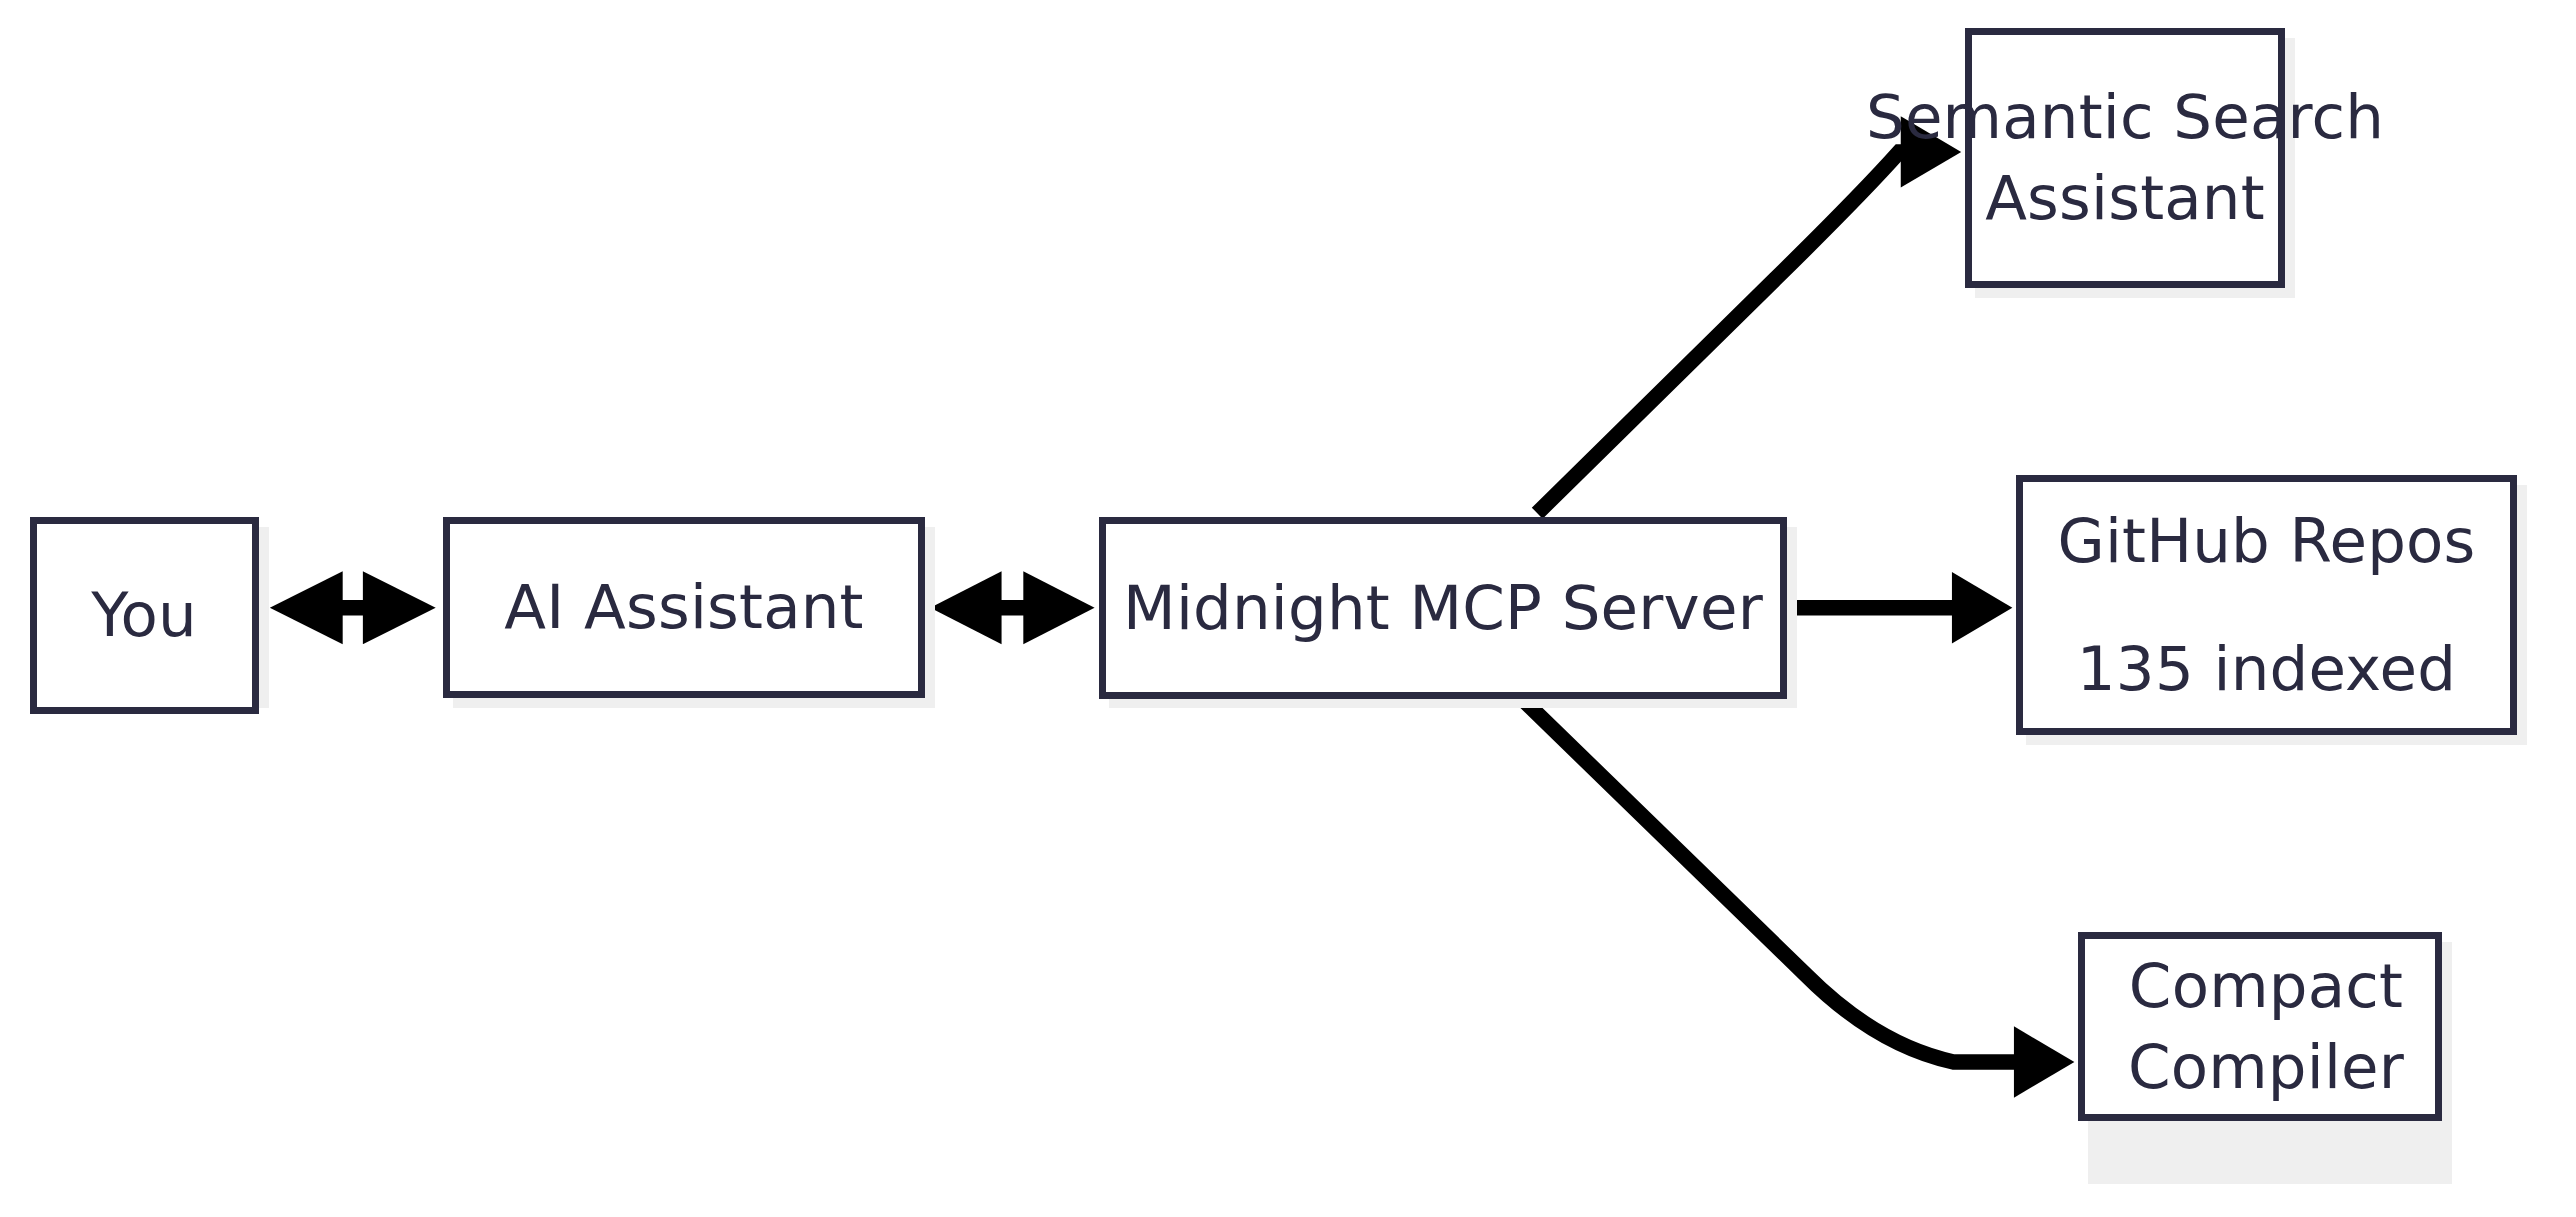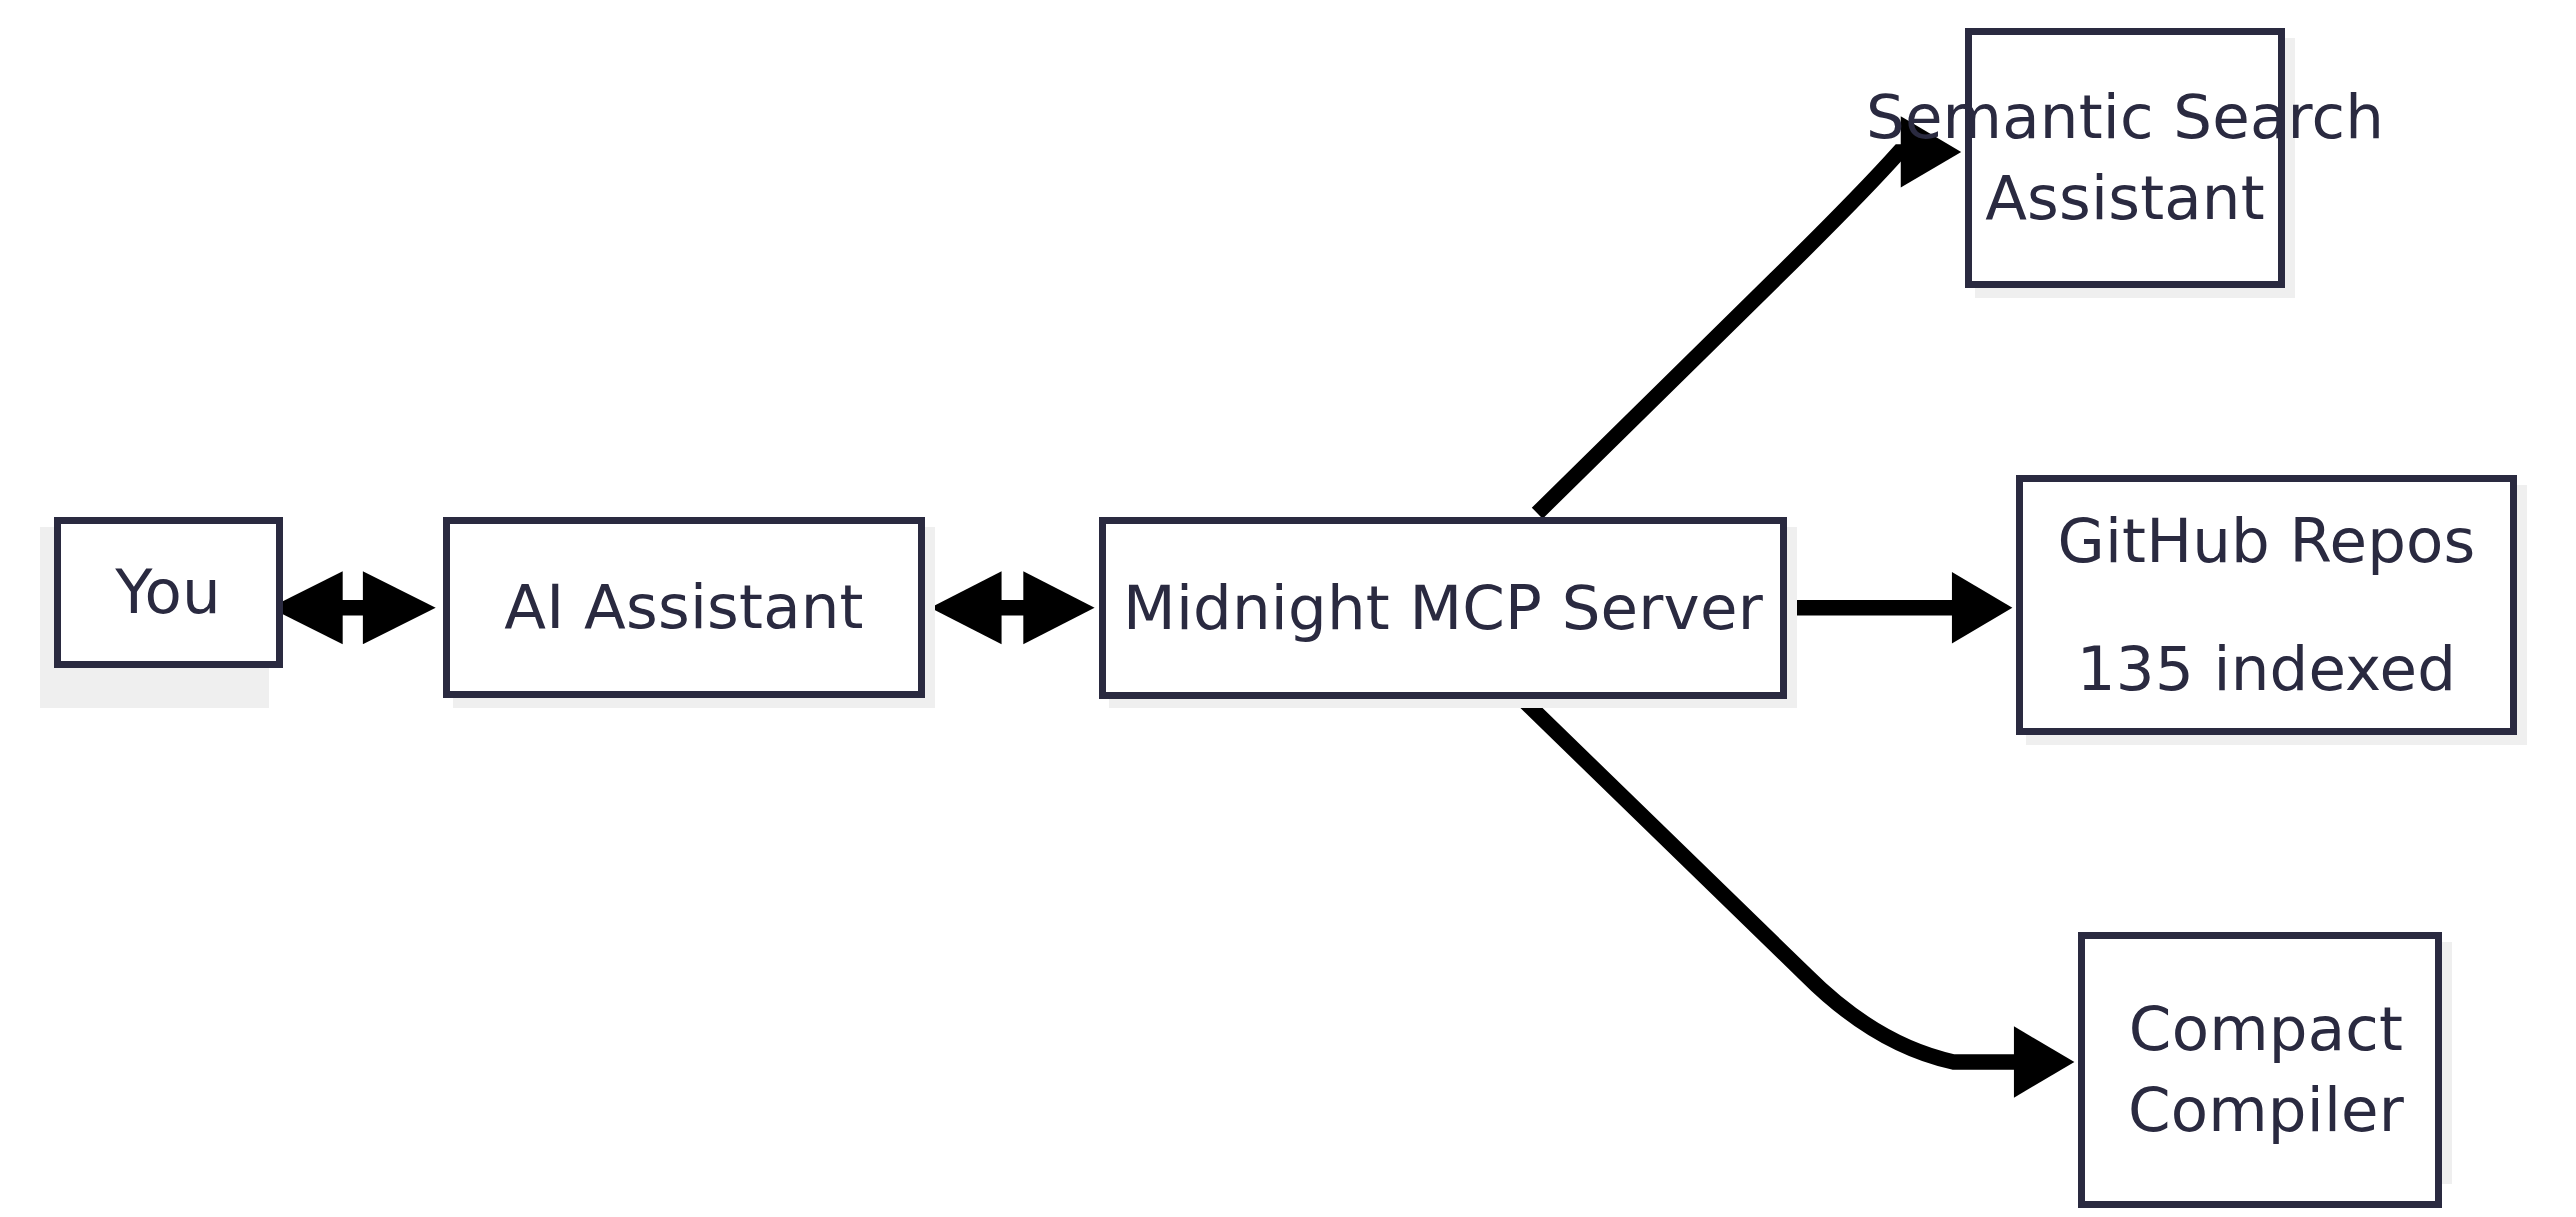--- a/index.html
+++ b/index.html
@@ -45,36 +45,36 @@
   .node-line {
     color: #2a2a40;
     font-family: "DejaVu Sans", sans-serif;
     font-size: 61px;
     line-height: 1.32;
     letter-spacing: 0.2px;
     white-space: nowrap;
     text-align: center;
   }
   
-  #node-you            { left: 29.5px;   top: 517px;  width: 229px; height: 151px; margin-left: 24px; }
+  #node-you            { left: 29.5px;   top: 517px;  width: 229px; height: 197px; }
   #shadow-you          { left: 40px;   top: 527px;  width: 229px; height: 181px; }
 
   #node-ai-assistant   { left: 443px;  top: 517px;  width: 482px; height: 181px; }
   #shadow-ai-assistant { left: 453px;  top: 527px;  width: 482px; height: 181px; }
 
   #node-mcp-server     { left: 1099px; top: 517px;  width: 688px; height: 182px; }
   #shadow-mcp-server   { left: 1109px; top: 527px;  width: 688px; height: 181px; }
 
   #node-semantic-search    { left: 1965px; top: 28px;  width: 320px; height: 260px; }
   #shadow-semantic-search  { left: 1975px; top: 38px;  width: 320px; height: 260px; }
 
   #node-github-repos       { left: 2016px; top: 475px; width: 501px; height: 260px; gap: 47px; }
   #shadow-github-repos     { left: 2026px; top: 485px; width: 501px; height: 260px; }
 
-  #node-compact-compiler   { left: 2078px; top: 932px; width: 364px; height: 276px; padding-left: 12px; }
+  #node-compact-compiler   { left: 2078px; top: 932px; width: 364px; height: 189px; padding-left: 12px; }
   #shadow-compact-compiler { left: 2088px; top: 942px; width: 364px; height: 242px; }
 </style>
 </head>
 <body>
 
 <div id="diagram-root">
 
   <div class="node-shadow" id="shadow-you"></div>
   <div class="node-shadow" id="shadow-ai-assistant"></div>
   <div class="node-shadow" id="shadow-mcp-server"></div>

